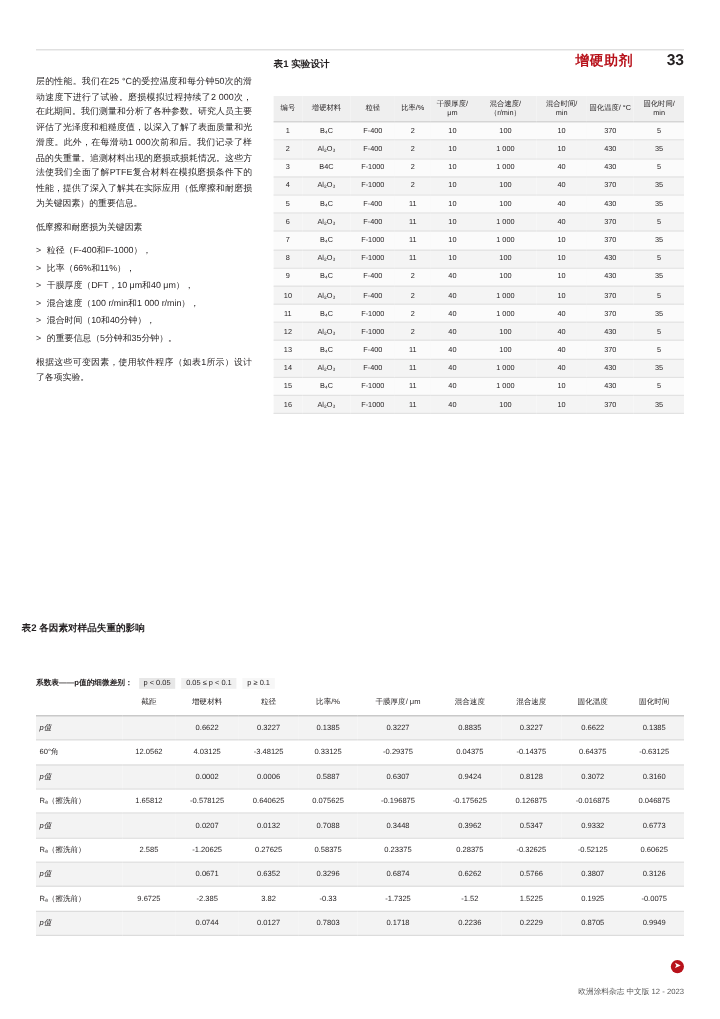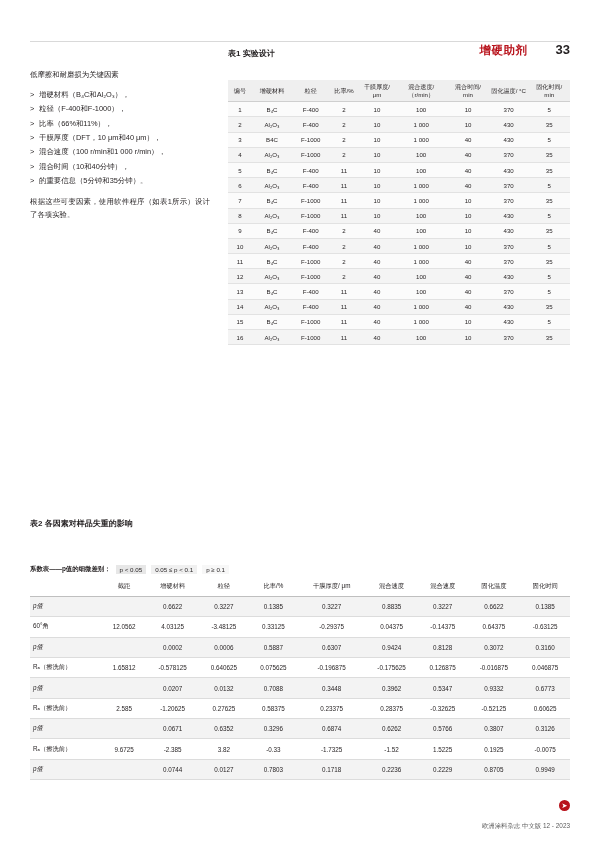--- a/index.html
+++ b/index.html
@@ -140,21 +140,21 @@
   .c-thick { width: 36px; }
   .c-mixspd { width: 52px; }
   .c-mixtime { width: 42px; }
   .c-curetemp { width: 40px; }
   .c-curetime { width: 42px; }
 
   
   .t2-caption {
     position: absolute;
     top: 518px;
-    left: 30px;
+    left: 18px;
     font-size: 8px;
     font-weight: bold;
   }
   .t2-legend {
     position: absolute;
     top: 565px;
     left: 30px;
     font-size: 6.4px;
     color: #231f20;
     display: flex;
@@ -239,23 +239,23 @@
 
 <div class="page">
 
   <div class="header">
     <span class="header-title">增硬助剂</span>
     <span class="header-page">33</span>
   </div>
   <div class="header-rule"></div>
 
   <div class="body-col">
+    <p>层的性能。我们在25 °C的受控温度和每分钟50次的滑动速度下进行了试验。磨损模拟过程持续了2 000次，在此期间。我们测量和分析了各种参数。研究人员主要评估了光泽度和粗糙度值，以深入了解了表面质量和光滑度。此外，在每滑动1 000次前和后。我们记录了样品的失重量。追测材料出现的磨损或损耗情况。这些方法使我们全面了解PTFE复合材料在模拟磨损条件下的性能，提供了深入了解其在实际应用（低摩擦和耐磨损为关键因素）的重要信息。</p>
     <p class="para">低摩擦和耐磨损为关键因素</p>
     <ul class="bullets">
-      <li>增硬材料（B₄C和Al₂O₃），</li>
       <li>粒径（F-400和F-1000），</li>
       <li>比率（66%和11%），</li>
       <li>干膜厚度（DFT，10 μm和40 μm），</li>
       <li>混合速度（100 r/min和1 000 r/min），</li>
       <li>混合时间（10和40分钟），</li>
       <li>的重要信息（5分钟和35分钟）。</li>
     </ul>
     <p class="para">根据这些可变因素，使用软件程序（如表1所示）设计了各项实验。</p>
   </div>
 

